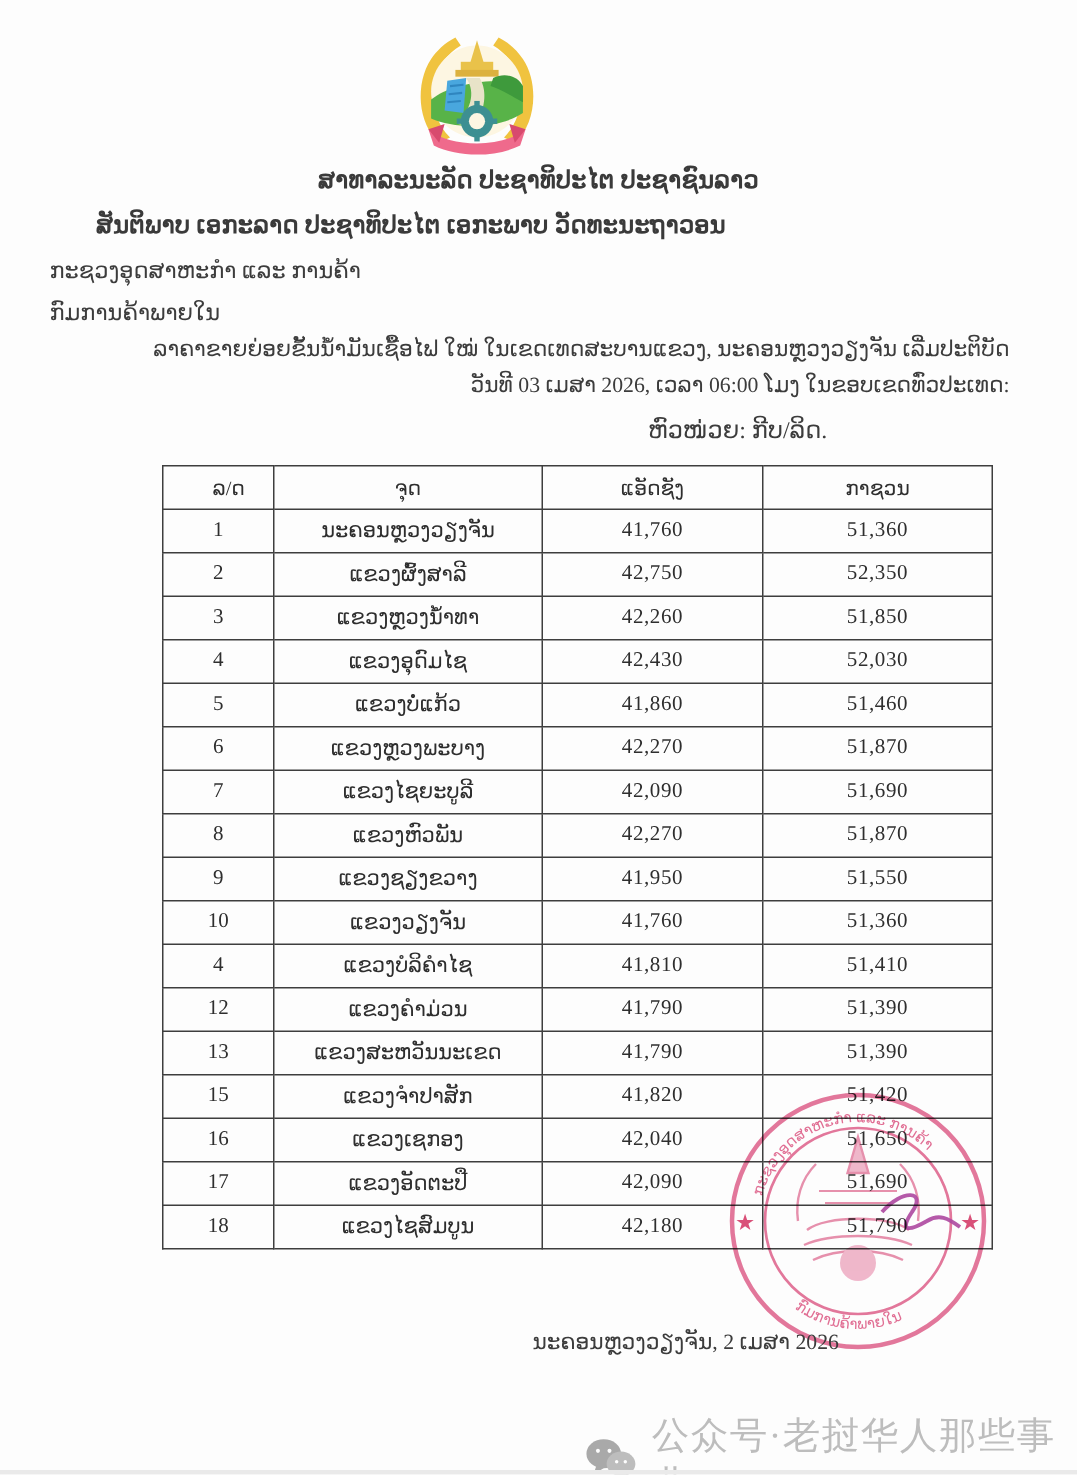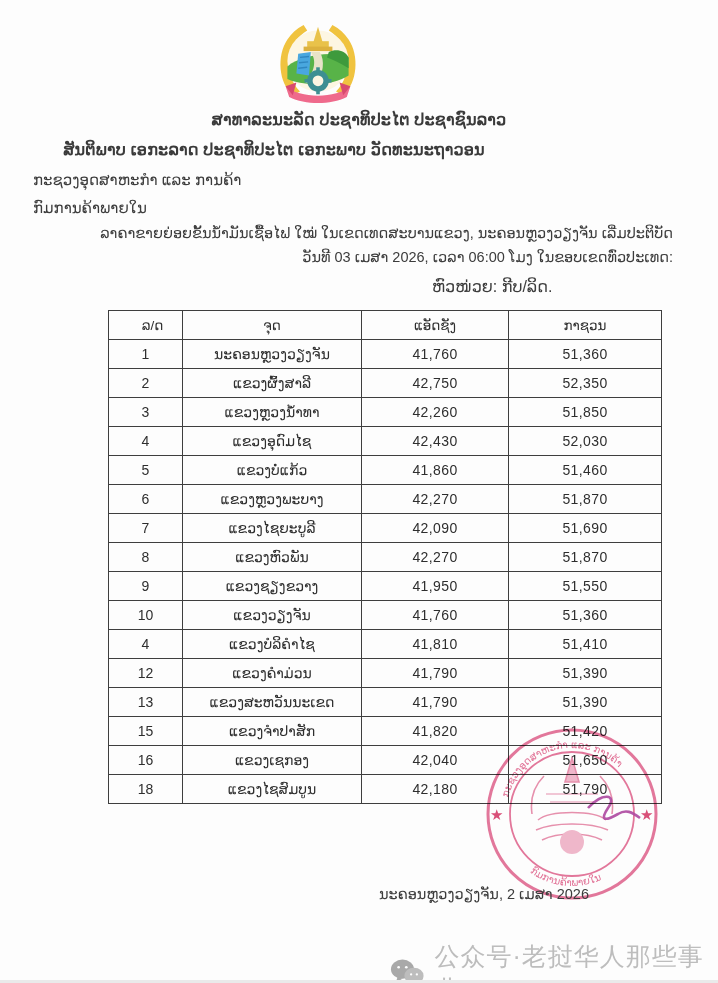--- a/index.html
+++ b/index.html
@@ -1,20 +1,20 @@
 <!DOCTYPE html>
 <html><head>
 <meta charset="utf-8">
 <style>
   html,body{margin:0;padding:0;background:#f4f4f4;}
   .page{
     position:relative;
     width:718px;height:983px;
     background:#fdfdfd;
-    font-family:Liberation Sans, sans-serif;
+    font-family:Liberation Serif, serif;
     color:#3b3b3b;
     overflow:hidden;
     margin:0 auto;
   }
   .abs{position:absolute;}
   .center{text-align:center;}
   .hdr{font-weight:600;font-size:16px;color:#3a3a3a;letter-spacing:.2px;}
   .sub{font-size:15px;color:#3c3c3c;}
   .para{font-size:14.5px;color:#3c3c3c;line-height:24px;}
   .unit{font-size:16px;color:#3c3c3c;}
@@ -30,21 +30,21 @@
     height:28px;
     padding:0 6px;
     overflow:hidden;
     white-space:nowrap;
   }
   table.price th{font-weight:500;text-align:center;font-size:13.5px;}
   td.col-no{text-align:center;width:47px;}
   td.col-loc{text-align:center;width:166px;margin-left:8px;}
   td.col-gas{text-align:center;width:134px;letter-spacing:.4px;}
   td.col-diesel{text-align:center;width:140px;letter-spacing:.4px;}
-  .datefoot{font-size:14.5px;color:#3c3c3c;margin-left:24px;}
+  .datefoot{font-size:14.5px;color:#3c3c3c;}
   .stamp-wrap{mix-blend-mode:multiply;opacity:.92;}
   .wm{
     display:flex;align-items:center;gap:10px;
     color:#bdbdbd;font-size:25px;letter-spacing:1px;
     font-weight:500;
   }
   .bottom-edge{position:absolute;left:0;right:0;bottom:0;height:3px;background:#eaeaea;}
 </style>
 </head>
 <body>
@@ -192,20 +192,26 @@
             <td class="col-no">15</td>
             <td class="col-loc">ແຂວງຈຳປາສັກ</td>
             <td class="col-gas">41,820</td>
             <td class="col-diesel">51,420</td>
           </tr>
           <tr>
             <td class="col-no">16</td>
             <td class="col-loc">ແຂວງເຊກອງ</td>
             <td class="col-gas">42,040</td>
             <td class="col-diesel">51,650</td>
+          </tr>
+          <tr>
+            <td class="col-no">17</td>
+            <td class="col-loc">ແຂວງອັດຕະປື</td>
+            <td class="col-gas">42,090</td>
+            <td class="col-diesel">51,690</td>
           </tr>
           <tr>
             <td class="col-no">18</td>
             <td class="col-loc">ແຂວງໄຊສົມບູນ</td>
             <td class="col-gas">42,180</td>
             <td class="col-diesel">51,790</td>
           </tr>
         </tbody>
     </table>
   </div>

